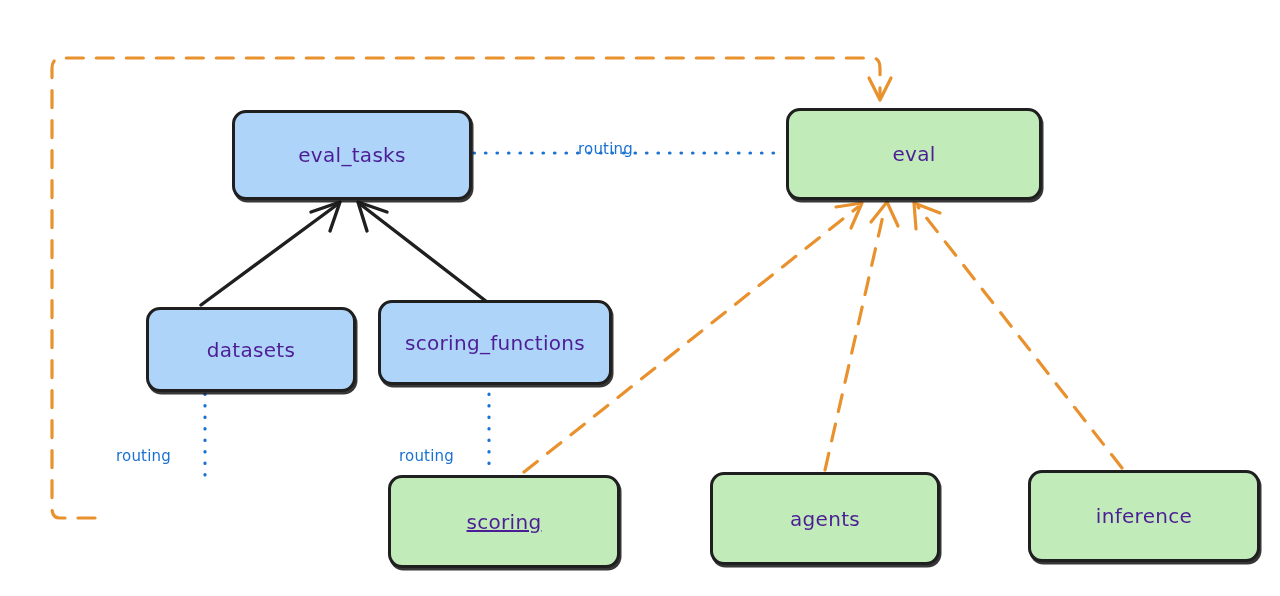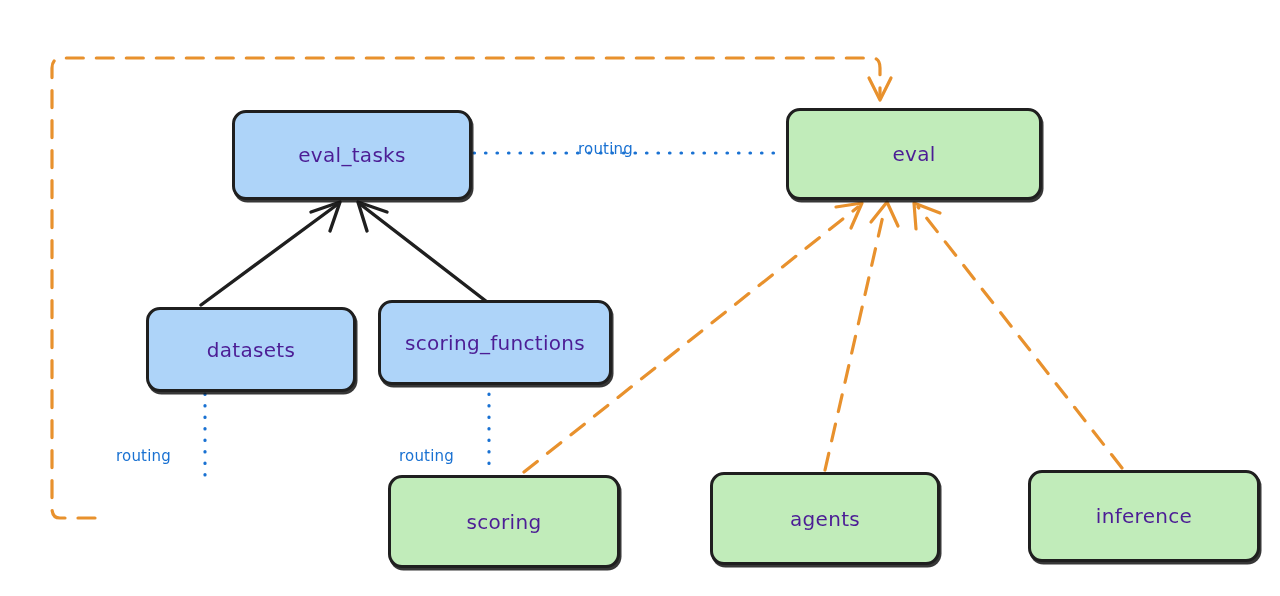--- a/index.html
+++ b/index.html
@@ -123,21 +123,21 @@
 
   <div class="node node-api" style="left:98px; top:307px; width:210px; height:85px;margin-left:48px;">
     <span class="node-label">datasets</span>
   </div>
 
   <div class="node node-api" style="left:378px; top:300px; width:234px; height:85px;">
     <span class="node-label">scoring_functions</span>
   </div>
 
 
-  <div class="node node-prov" style="left:388px; top:475px; width:232px; height:93px;">
+  <div class="node node-prov" style="left:388px; top:475px; width:232px; height:93px;text-decoration:underline;">
     <span class="node-label">scoring</span>
   </div>
 
   <div class="node node-prov" style="left:710px; top:472px; width:230px; height:93px;">
     <span class="node-label">agents</span>
   </div>
 
   <div class="node node-prov" style="left:1028px; top:470px; width:232px; height:92px;">
     <span class="node-label">inference</span>
   </div>

